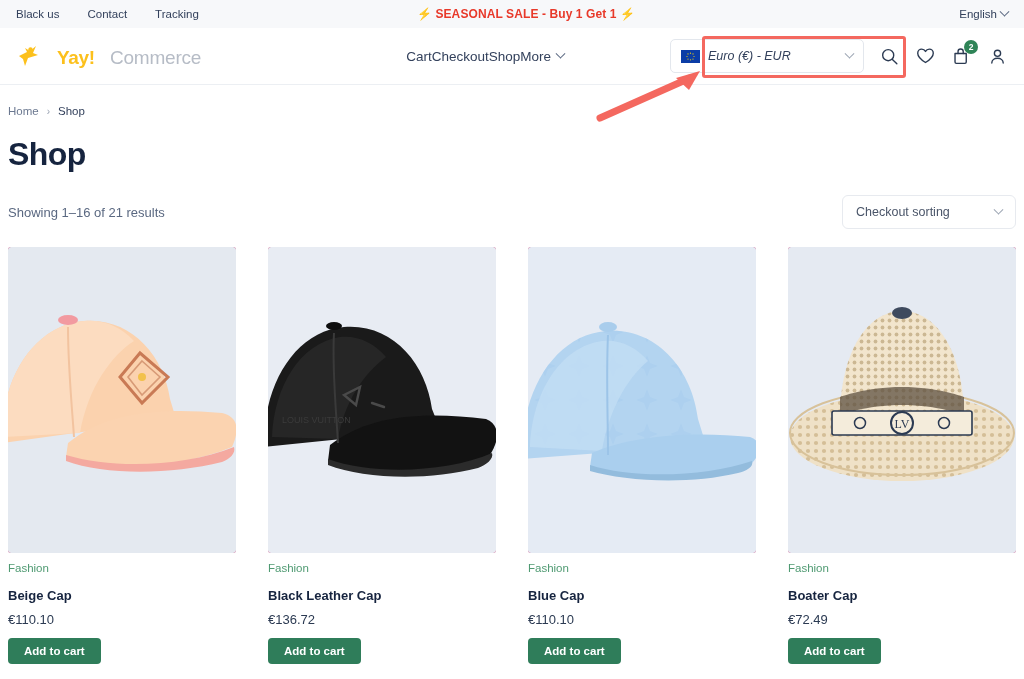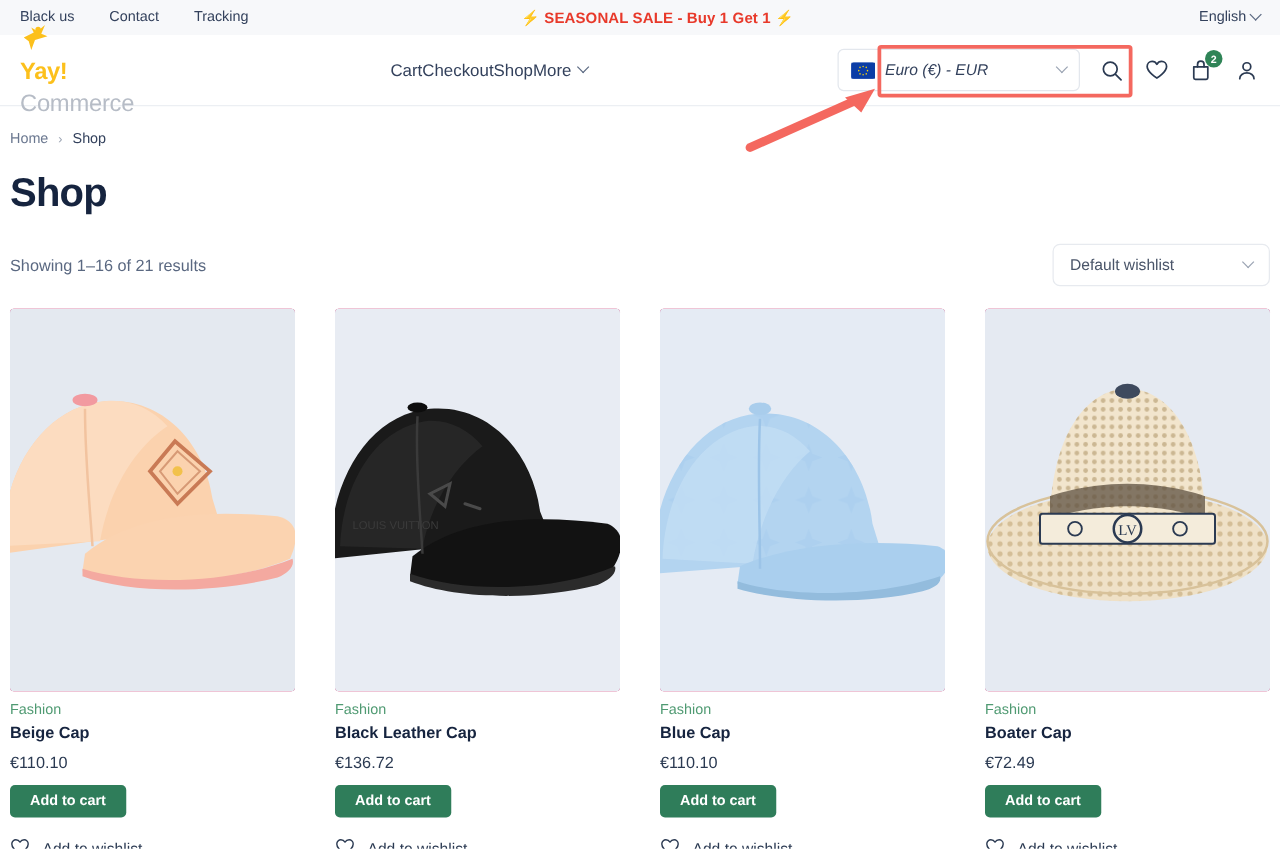--- a/index.html
+++ b/index.html
@@ -53,21 +53,21 @@
   
   .header {
     height: 57px;
     background: #fff;
     border-bottom: 1px solid #eceff3;
     display: flex;
     align-items: center;
     padding: 0 16px;
     position: relative;
   }
-  .logo { display: flex; align-items: flex-start; gap: 4px; flex-direction: column; }
+  .logo { display: flex; align-items: flex-end; gap: 15px; }
   .logo-mark { width: 26px; height: 26px; }
   .logo-yay { font-size: 19px; font-weight: bold; color: #fcc01c; letter-spacing: -.3px; }
   .logo-commerce { font-size: 19px; color: #b6bcc6; letter-spacing: -.2px; }
 
   .mainnav {
     display: flex; align-items: center; 
     margin-left: 205px;
   }
   .mainnav a {
     color: #33415c; text-decoration: none;
@@ -194,21 +194,21 @@
 
   .cat {
     font-size: 11.5px;
     color: #4f9a72;
     margin-top: 9px;
   }
   .pname {
     font-size: 13px;
     font-weight: bold;
     color: #16243f;
-    margin-top: 4px;
+    margin-top: 14px;
   }
   .price {
     font-size: 13px;
     color: #2b3a52;
     margin-top: 9px;
   }
   .add-cart {
     margin-top: 11px;
     height: 14px;
     background: #2f7d5a;
@@ -339,21 +339,21 @@
     <a href="#">Home</a>
     <span class="sep">›</span>
     <span class="cur">Shop</span>
   </div>
 
   <h1 class="page-title">Shop</h1>
 
   <div class="results-row">
     <div class="results-count">Showing 1–16 of 21 results</div>
     <div class="sorting">
-      <span>Default wishlist</span>
+      <span>Checkout sorting</span>
       <span class="chev"></span>
     </div>
   </div>
 
   <div class="grid">
 
     <div class="card">
       <div class="card-img">
         <svg viewBox="0 0 228 306" preserveAspectRatio="xMidYMid slice">
           <rect width="228" height="306" fill="#e4e9f0"></rect>

